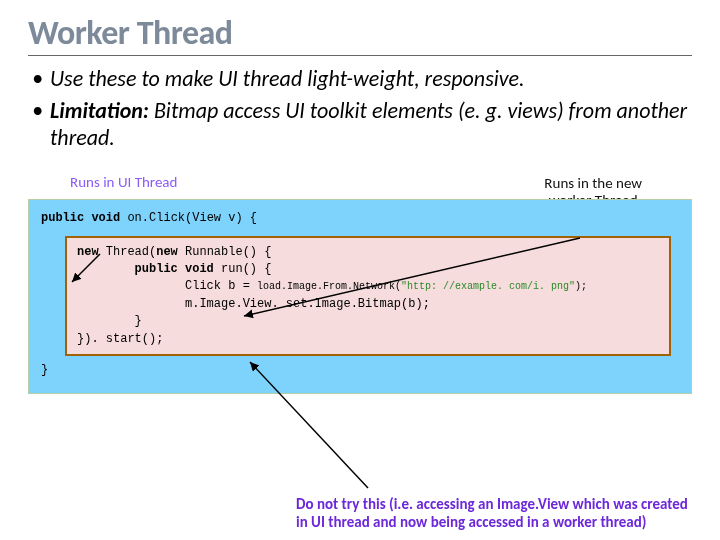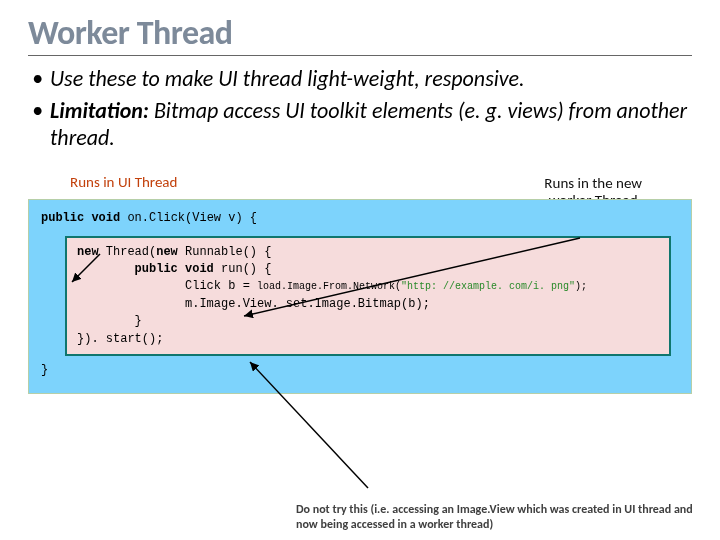--- a/index.html
+++ b/index.html
@@ -46,21 +46,21 @@
   .labels-row {
     position: relative;
     height: 38px;
     margin-top: -4px;
   }
   .label-left {
     position: absolute;
     left: 42px;
     top: 18px;
     font-size: 15px;
-    color: #c2410c;
+    color: #8b5cf6;
   }
   .label-right {
     position: absolute;
     right: 50px;
     top: 20px;
     font-size: 15px;
     color: #111;
     text-align: center;
     line-height: 1.15;
   }
@@ -71,38 +71,38 @@
     background: #7dd3fc;
     padding: 10px 14px 14px 12px;
     font-family: "Courier New", monospace;
     font-size: 12px;
     line-height: 1.45;
     color: #000;
   }
   .codebox .kw { font-weight: 700; }
   .codebox .str { color: #2a8a2a; }
   .innerbox {
-    border: 2px solid #0f766e;
+    border: 2px solid #a16207;
     background: #f6dcdc;
     margin: 8px 6px 6px 24px;
     padding: 6px 10px 6px 10px;
     position: relative;
   }
   .innerbox pre, .codebox pre {
     white-space: pre;
     font-family: inherit;
     font-size: inherit;
   }
   .caption {
     position: absolute;
     right: 24px;
     bottom: 8px;
     width: 400px;
-    font-size: 12px;
-    color: #404040;
+    font-size: 15px;
+    color: #6d28d9;
     line-height: 1.25;
   }
   .caption b { font-weight: 700; }
   svg.arrow {
     position: absolute;
     overflow: visible;
     pointer-events: none;
   }
 </style>
 </head>

